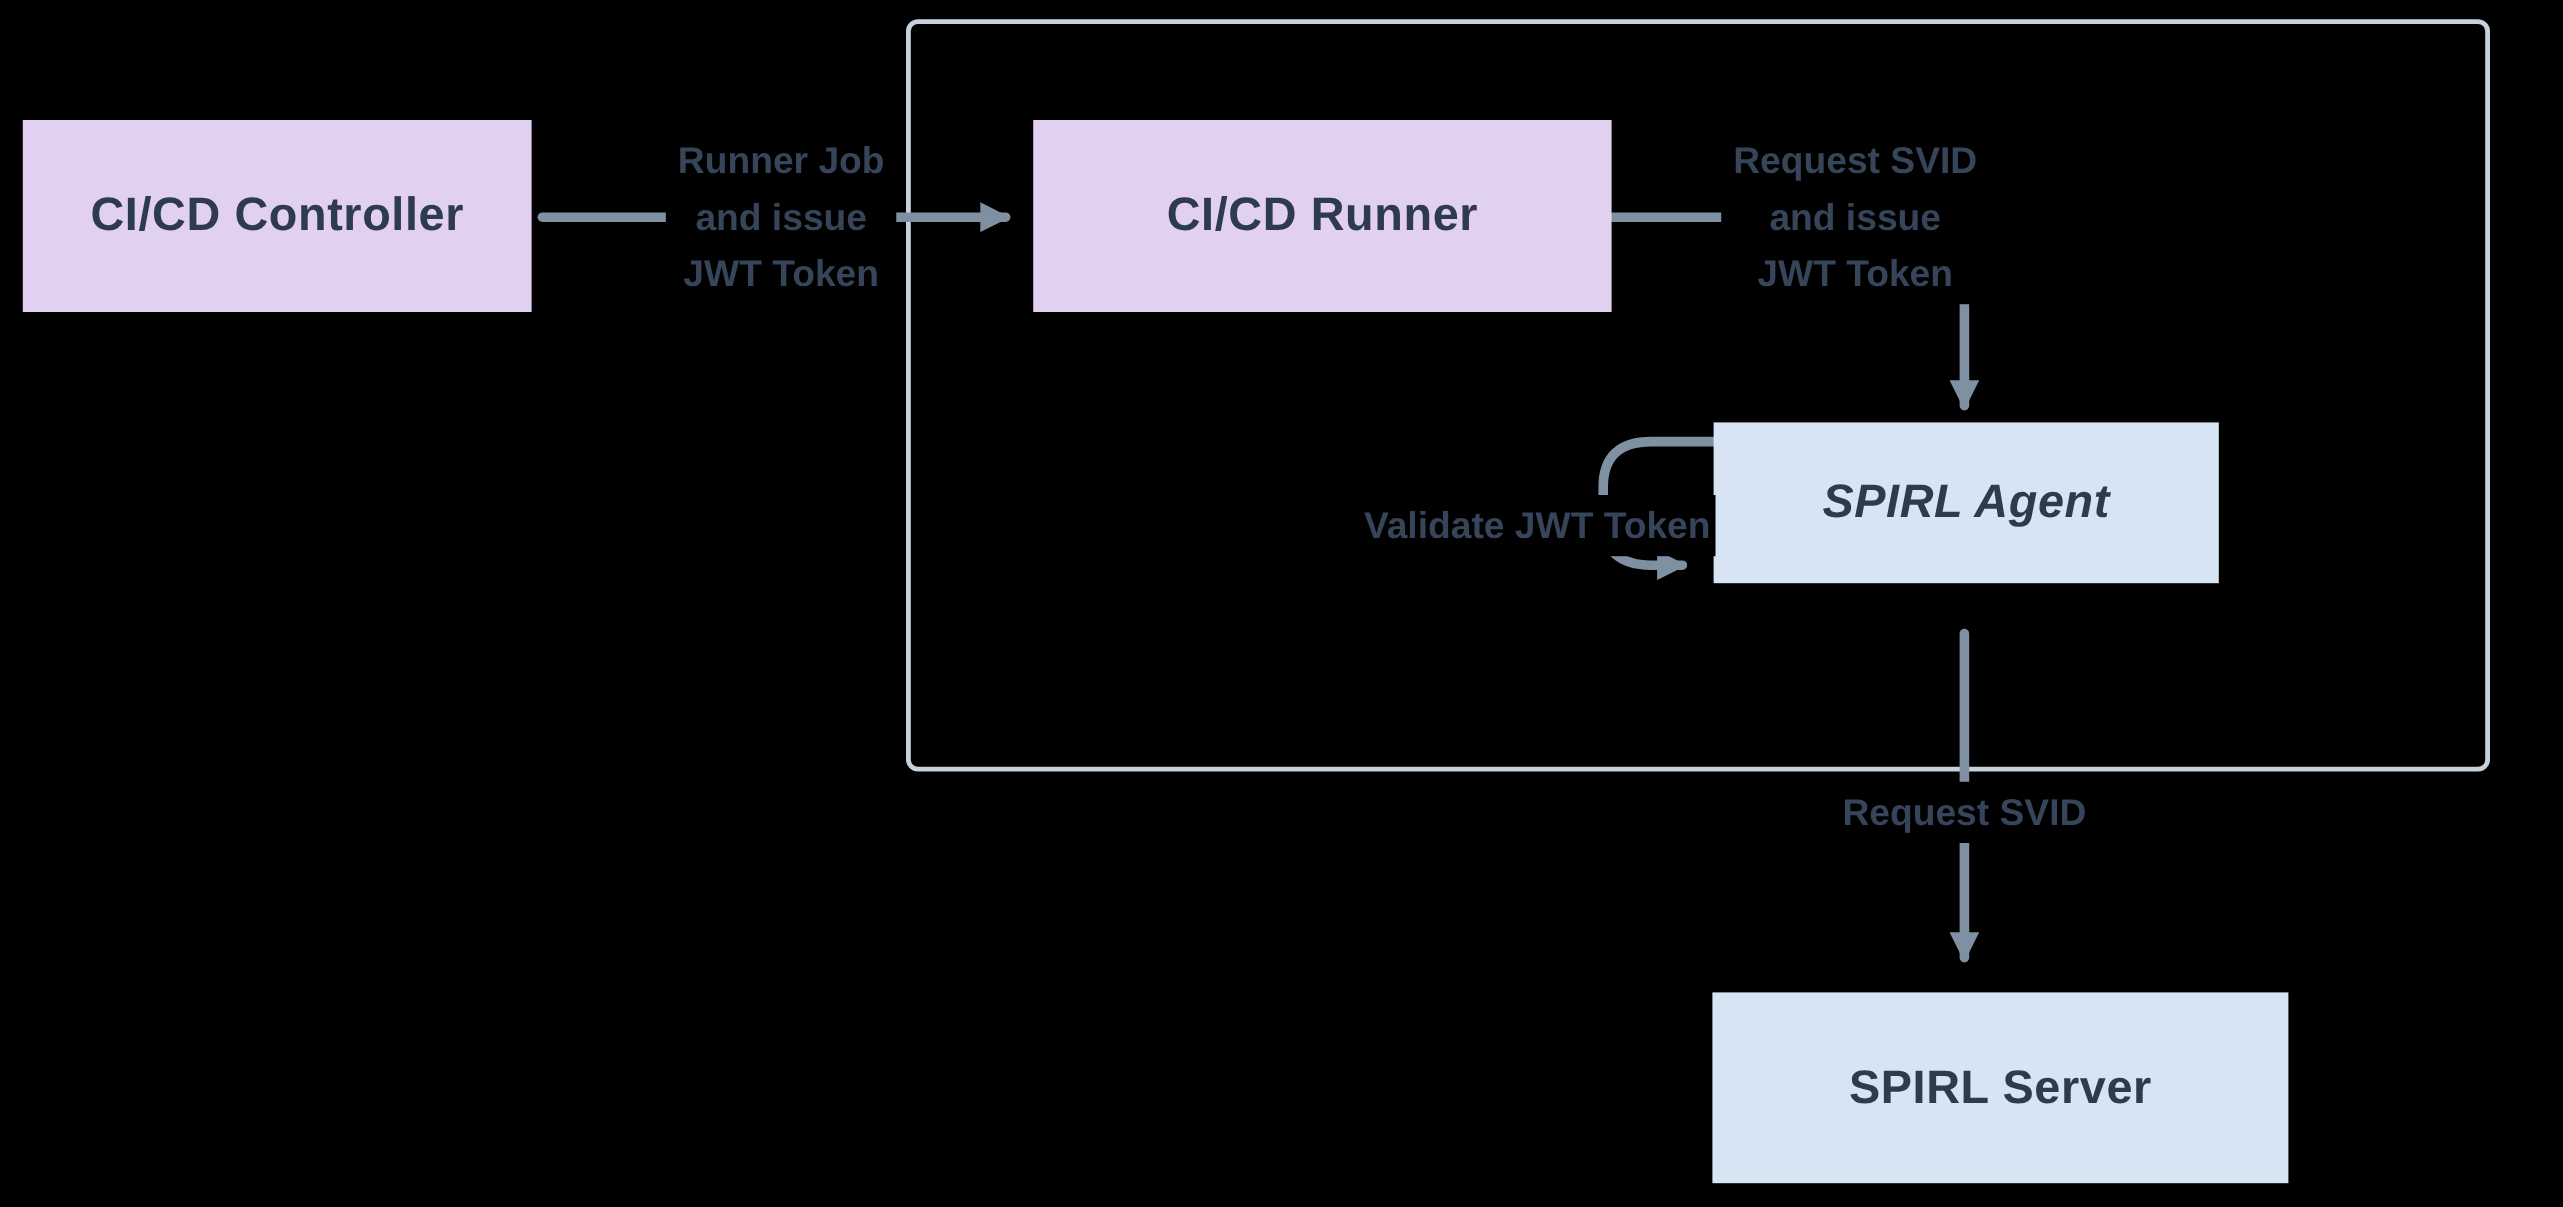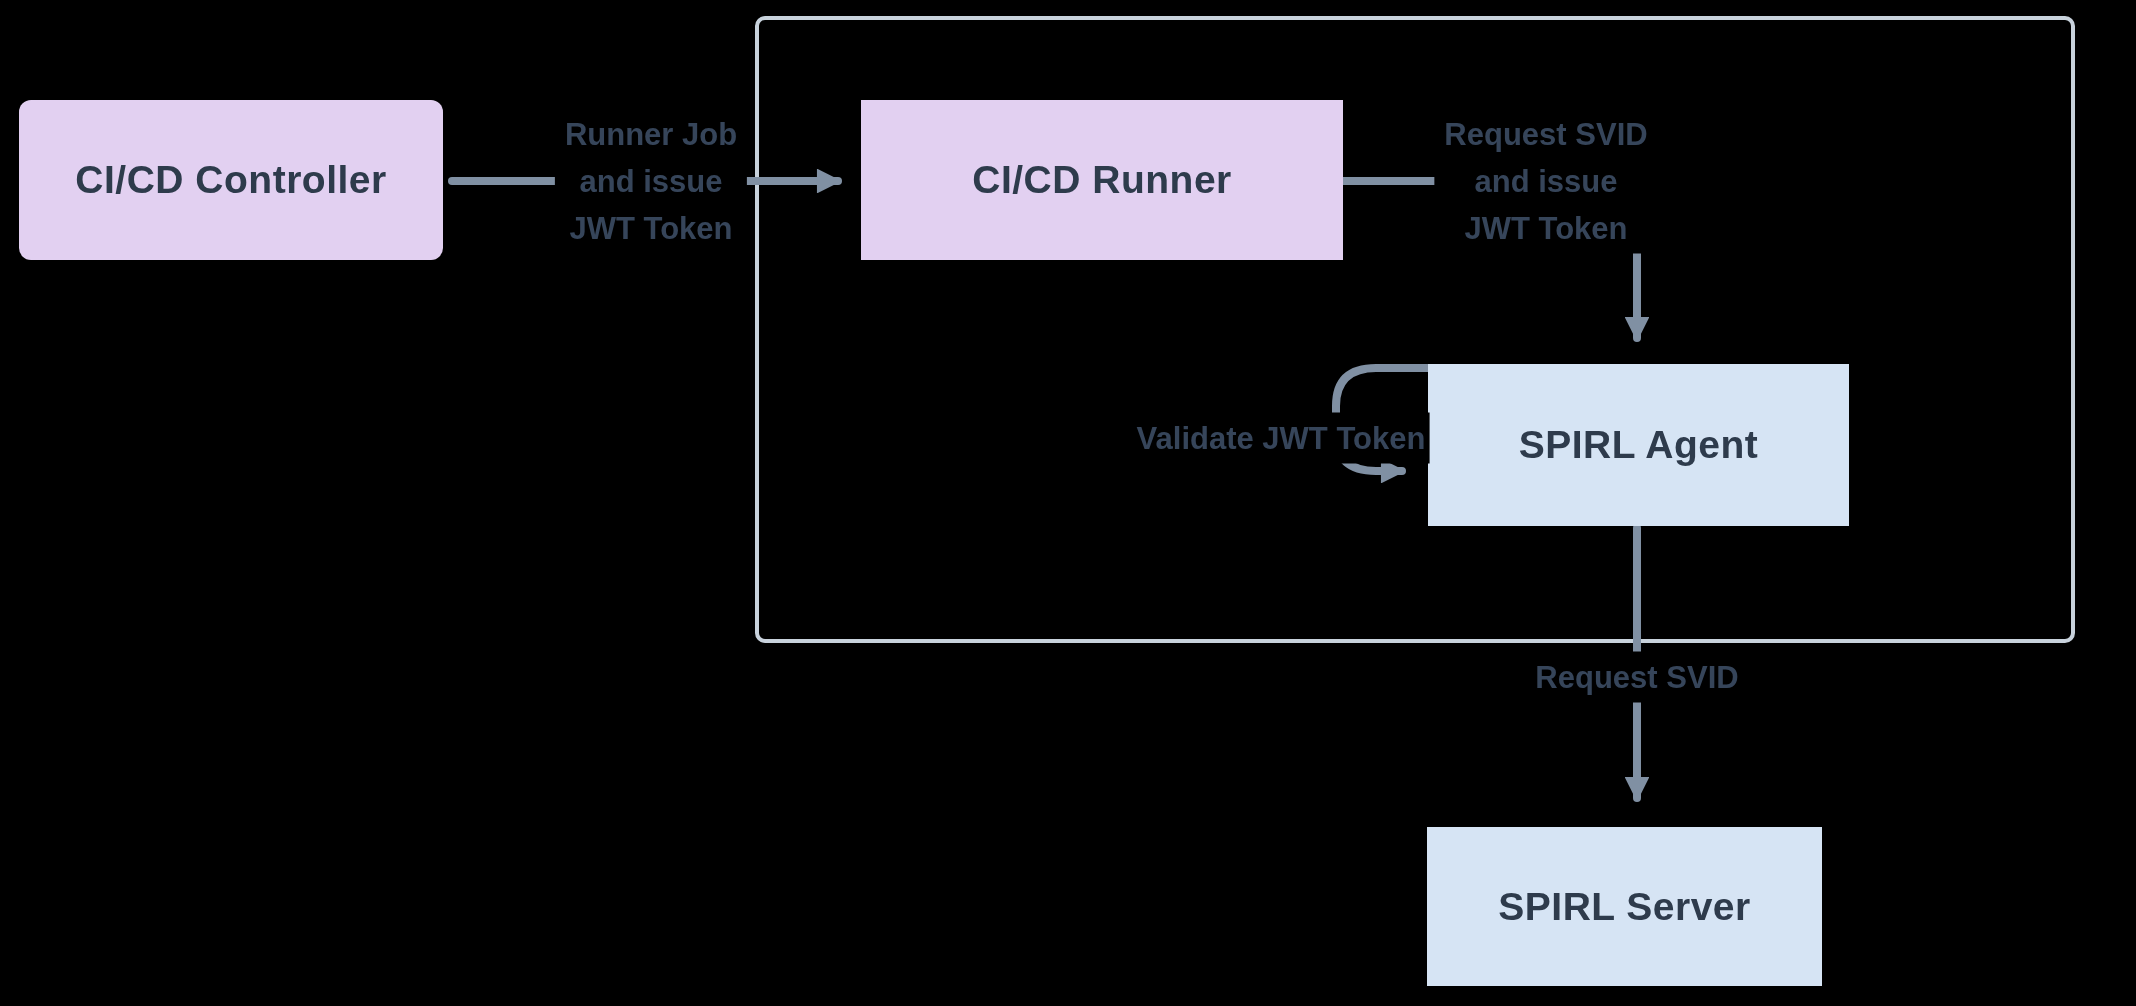--- a/index.html
+++ b/index.html
@@ -28,24 +28,24 @@
   }
   .node{
     position:absolute;
     display:flex;align-items:center;justify-content:center;
     font-size:39px;font-weight:700;letter-spacing:0.5px;
     color:var(--node_text);
     text-align:center;
   }
   .node.purple{background:var(--node_purple);}
   .node.blue{background:var(--node_blue);}
-  .node-controller{left:19px;top:100px;width:424px;height:160px;border-radius:12px;}
+  .node-controller{left:19px;top:100px;width:424px;height:160px;}
   .node-runner{left:861px;top:100px;width:482px;height:160px;}
-  .node-agent{left:1428px;top:364px;width:421px;height:162px;}
-  .node-server{left:1427px;top:827px;width:395px;height:159px;}
+  .node-agent{left:1428px;top:352px;width:421px;height:134px;font-style:italic;}
+  .node-server{left:1427px;top:827px;width:480px;height:159px;}
   .arrows{position:absolute;left:0;top:0;width:2136px;height:1006px;pointer-events:none;}
   .edge-label{
     position:absolute;
     transform:translate(-50%,-50%);
     background:var(--background);
     color:var(--edge_label_text);
     font-size:31px;font-weight:700;line-height:47px;
     text-align:center;
     padding:2px 10px;
     white-space:nowrap;

